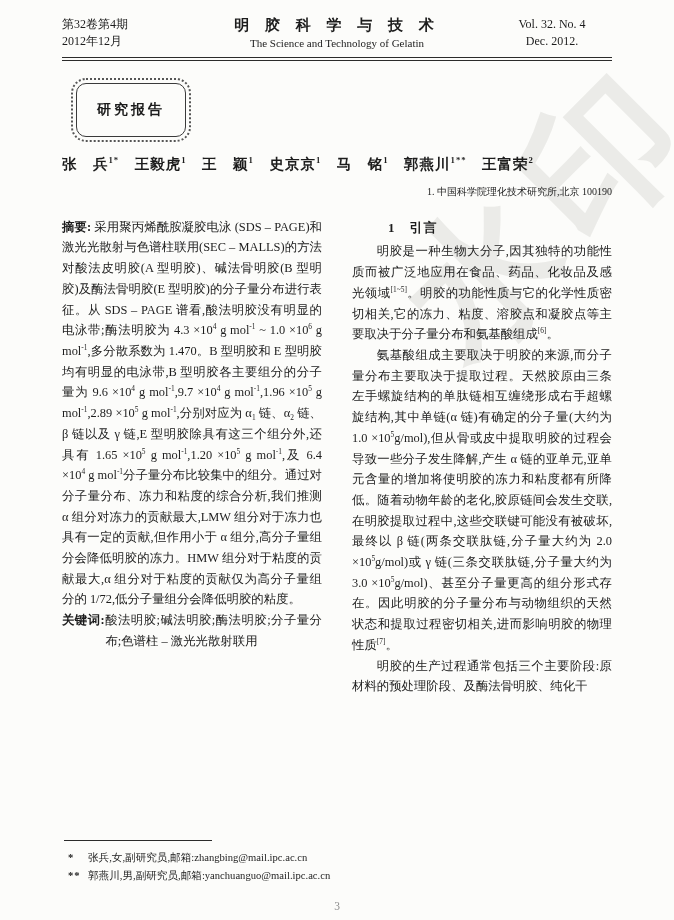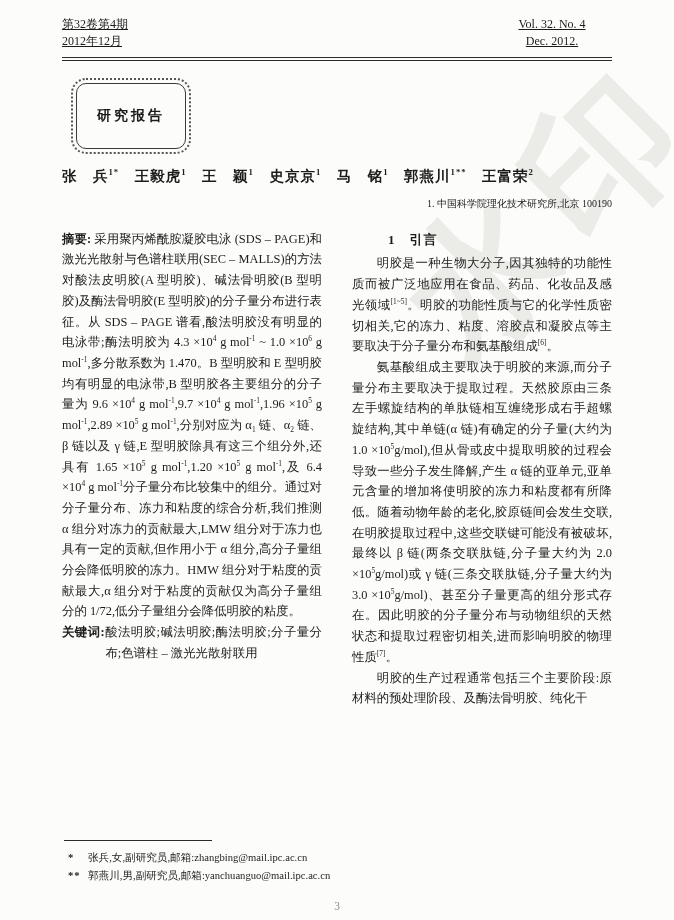--- a/index.html
+++ b/index.html
@@ -13,33 +13,33 @@
 
   
   .watermark {
     position:absolute; z-index:0; left:360px; top:260px;
     font-size:150px; font-weight:700; color:#ebebe8;
     transform:rotate(-45deg); transform-origin:left top;
     letter-spacing:18px; white-space:nowrap; user-select:none;
   }
 
   
-  .jheader { display:flex; justify-content:space-between; align-items:flex-start;text-decoration:underline; }
+  .jheader { display:flex; justify-content:space-between; align-items:flex-start; }
   .jh-left, .jh-right { font-size:12px; line-height:1.45; width:120px; }
   .jh-right { text-align:center; }
   .jh-center { text-align:center; flex:1; }
   .jh-title-cn { font-size:15px; font-weight:700; letter-spacing:6px; }
   .jh-title-en { font-size:11px; margin-top:2px; }
   .header-rule { margin-top:6px; height:4px; border-top:1.6px solid #2b2b2b; border-bottom:1.6px solid #2b2b2b; }
 
   
   .badge-wrap { margin:22px 0 4px 14px; }
   .badge {
     display:inline-block; font-size:14px; font-weight:700; letter-spacing:3px;
-    padding:23px 20px; border:1.6px solid #3a3a3a; border-radius:10px;
+    padding:17px 20px; border:1.6px solid #3a3a3a; border-radius:10px;
     outline:2px dotted #555; outline-offset:3px; background:#fcfcfa;
   }
 
   
   .art-title { text-align:center; margin-top:14px; font-weight:700; line-height:1.55; }
   .art-title .t1, .art-title .t2 { font-size:27px; letter-spacing:5px; }
 
   
   .authors { text-align:left; margin-top:18px; font-size:14.5px; font-weight:700; letter-spacing:1px; }
   .affils { text-align:right; margin-top:9px; font-size:10px; line-height:1.8; }
@@ -72,20 +72,24 @@
 <div class="page">
 
   <div class="watermark">水印</div>
 
   <div class="content">
 
     <div class="jheader">
       <div class="jh-left">
         <div>第32卷第4期</div>
         <div>2012年12月</div>
+      </div>
+      <div class="jh-center">
+        <div class="jh-title-cn">明 胶 科 学 与 技 术</div>
+        <div class="jh-title-en">The Science and Technology of Gelatin</div>
       </div>
       <div class="jh-right">
         <div>Vol. 32. No. 4</div>
         <div>Dec. 2012.</div>
       </div>
     </div>
     <div class="header-rule"></div>
 
     <div class="badge-wrap">
       <span class="badge">研究报告</span>

